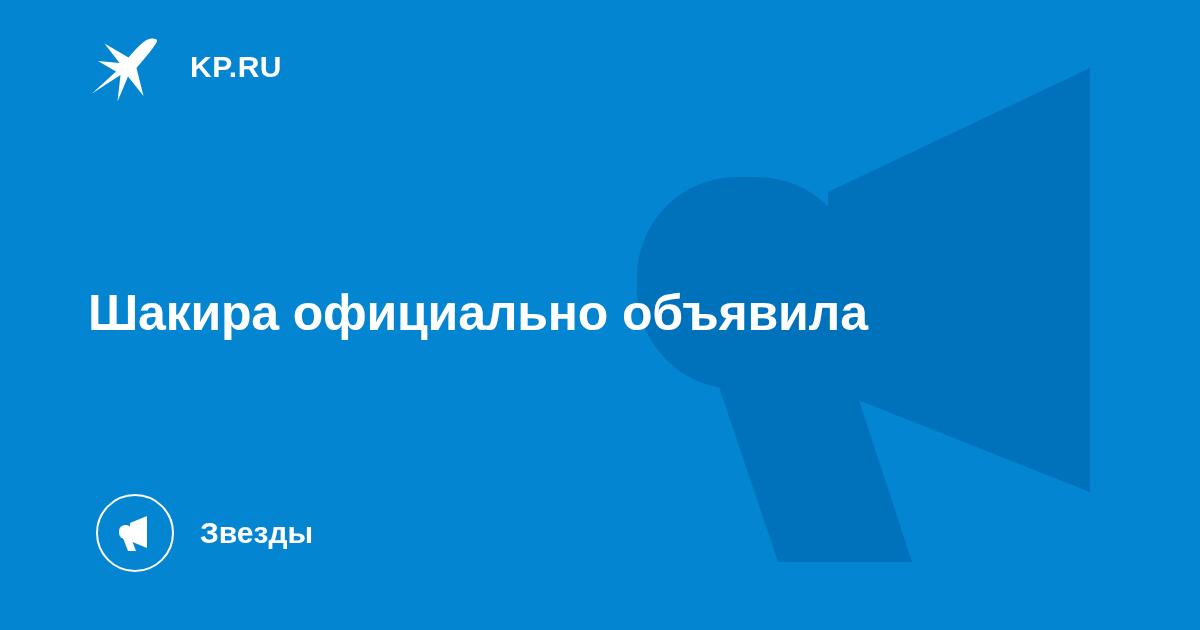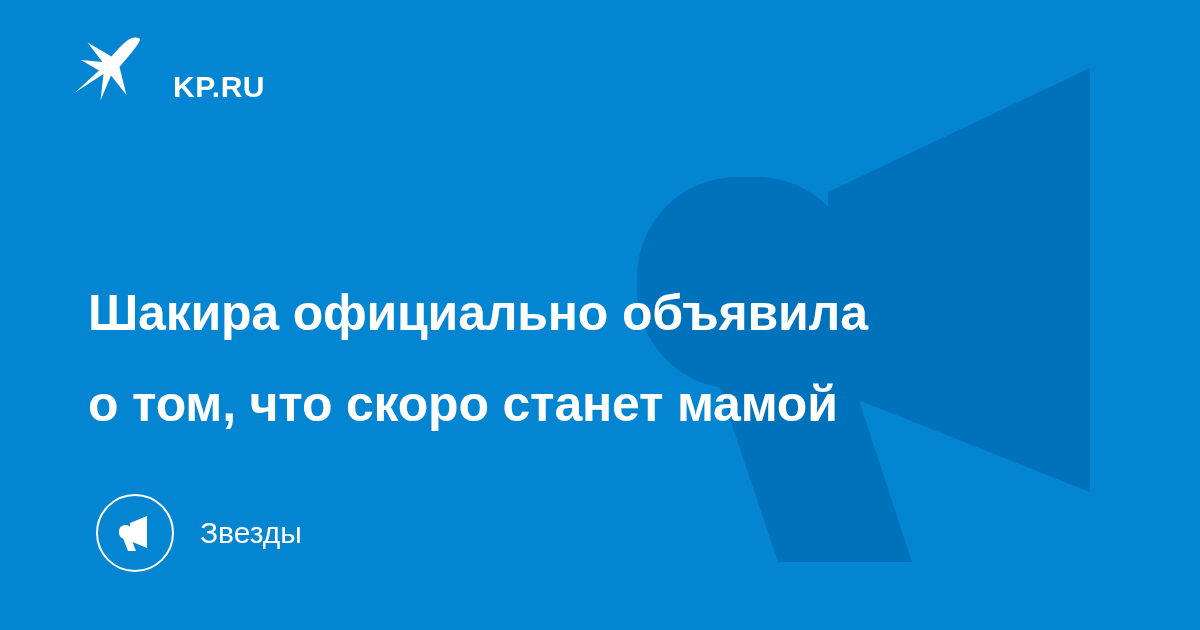--- a/index.html
+++ b/index.html
@@ -23,24 +23,24 @@
     position: absolute;
     inset: 0;
     width: 1200px;
     height: 630px;
     pointer-events: none;
   }
 
   
   #brand {
     position: absolute;
-    left: 73px;
+    left: 90px;
     top: 32px;
     display: flex;
-    align-items: flex-end;
+    align-items: center;
     height: 70px;
   }
 
   #brand-bird {
     width: 78px;
     height: 72px;
     display: block;
   }
 
   #brand-wordmark {
@@ -99,21 +99,21 @@
     transform: translate(-50%, -50%);
     width: 44px;
     height: 44px;
     display: block;
   }
 
   #rubric-label {
     margin-left: 26px;
     color: #ffffff;
     font-size: 30px;
-    font-weight: 400;
+    font-weight: 700;
     line-height: 1;
     white-space: nowrap;
   }
 </style>
 </head>
 <body>
 
 <div id="card">
 
   <svg id="watermark" viewBox="0 0 1200 630" aria-hidden="true">
@@ -132,21 +132,20 @@
       <path fill="#ffffff" d="M66.5 8.5 C62 6.5 57.5 8 53 11.5 C48 15.5 43 21 38.5 26.5
                L14.5 12.5 L29.5 32 L8 30 L26 40.5 L2 62.5 L30.5 44
                L27.5 70.5 L38 45.5 L53.5 65 L46.5 37
                C52 30.5 58 23.5 62.5 17.5 C65.5 13.5 68 10 66.5 8.5 Z"></path>
     </svg>
     <div id="brand-wordmark">KP.RU</div>
   </div>
 
   <h1 id="headline">
     <span class="hl-line">Шакира официально объявила</span>
-    <span class="hl-line">о том, что скоро станет мамой</span>
   </h1>
 
   <div id="rubric">
     <div id="rubric-badge">
       <svg id="rubric-badge-icon" viewBox="0 0 44 44" aria-hidden="true">
         <g fill="#ffffff">
           <rect x="6" y="14" width="13" height="14" rx="6" ry="6"></rect>
           <path d="M17 12 L34 5 L34 37 L17 30 Z"></path>
           <path d="M10 27 L18 27 L23 40 L15 40 Z"></path>
         </g>

